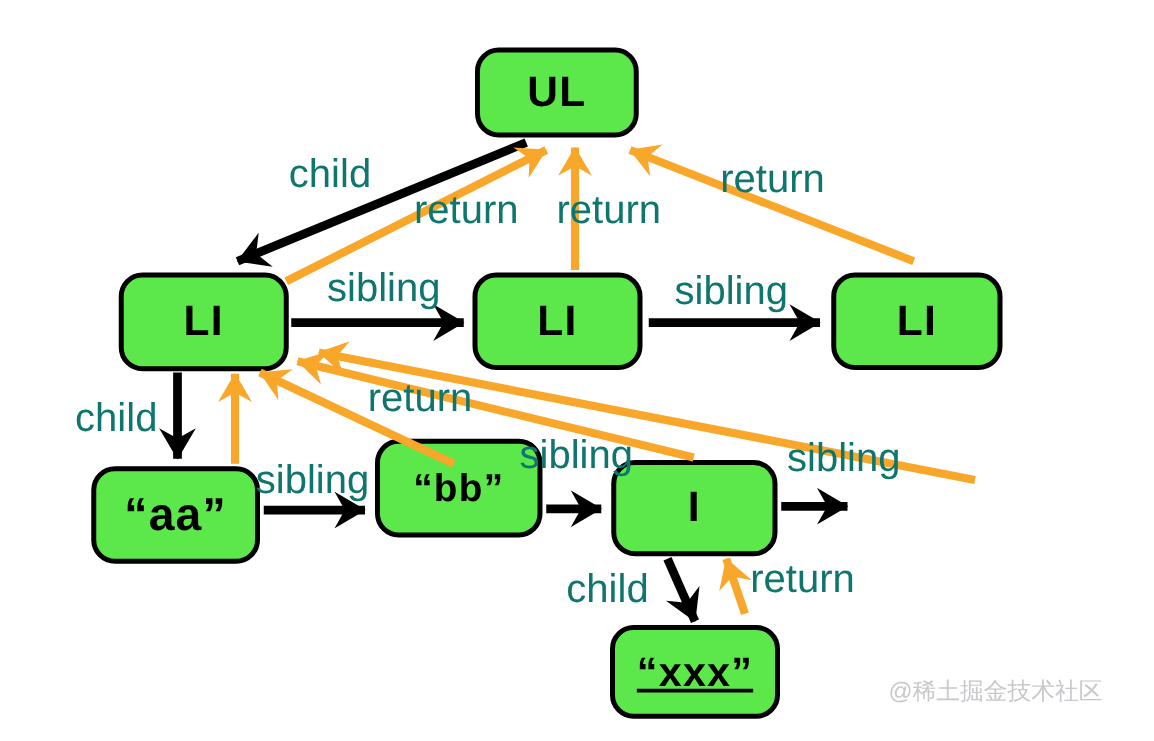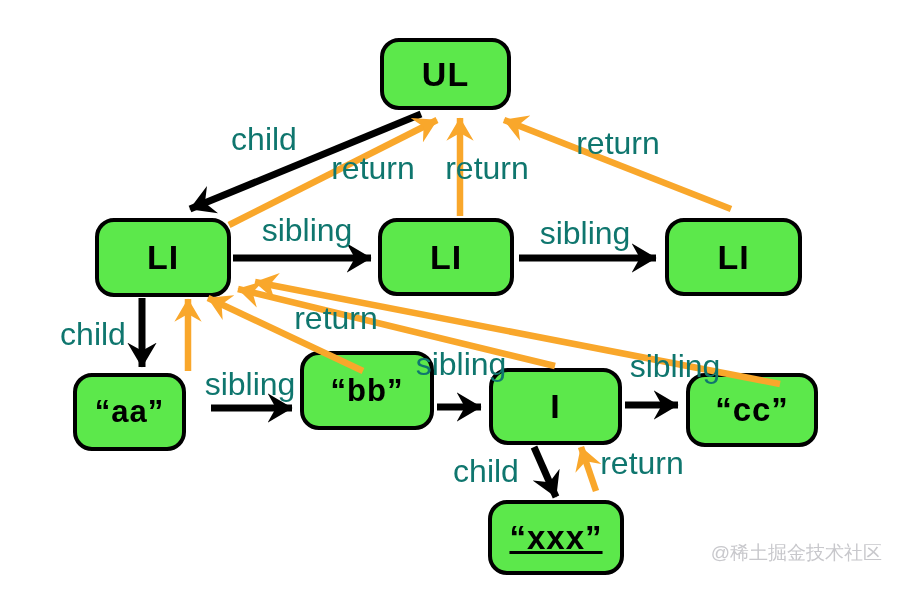--- a/index.html
+++ b/index.html
@@ -45,27 +45,26 @@
 <div id="canvas">
 
   <div class="node" style="left:380px;top:38px;width:131px;height:72px;">UL</div>
 
   <div class="node" style="left:95px;top:218px;width:136px;height:79px;">LI</div>
 
   <div class="node" style="left:378px;top:218px;width:136px;height:78px;">LI</div>
 
   <div class="node" style="left:665px;top:218px;width:137px;height:78px;">LI</div>
 
-  <div class="node" style="left:73px;top:373px;width:113px;height:78px;font-size:31px;">“aa”</div>
+  <div class="node" style="left:73px;top:373px;width:135px;height:78px;font-size:37px;">“aa”</div>
 
   <div class="node" style="left:300px;top:351px;width:134px;height:79px;font-size:31px;">“bb”</div>
 
   <div class="node" style="left:489px;top:368px;width:133px;height:77px;">I</div>
 
-  <div class="node" style="left:686px;top:373px;width:132px;height:74px;font-size:33px;">“cc”</div>
 
   <div class="node" style="left:488px;top:500px;width:136px;height:75px;font-size:33px;text-decoration:underline;">“xxx”</div>
 
   <svg id="edges" width="923" height="593" viewBox="0 0 923 593">
     <defs>
       <marker id="ah-black" markerUnits="strokeWidth" viewBox="0 0 10 10" markerWidth="4.2" markerHeight="4.2" refX="8.3" refY="5" orient="auto">
         <path d="M0,0 L8.5,5 L0,10 L2.8,5 Z" fill="#000000"></path>
       </marker>
       <marker id="ah-orange" markerUnits="strokeWidth" viewBox="0 0 10 10" markerWidth="4.2" markerHeight="4.2" refX="8.3" refY="5" orient="auto">
         <path d="M0,0 L8.5,5 L0,10 L2.8,5 Z" fill="#f9a72b"></path>

